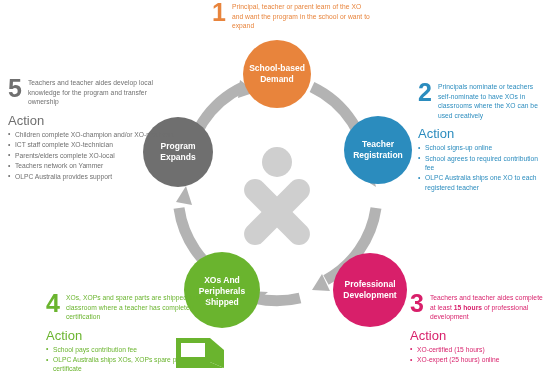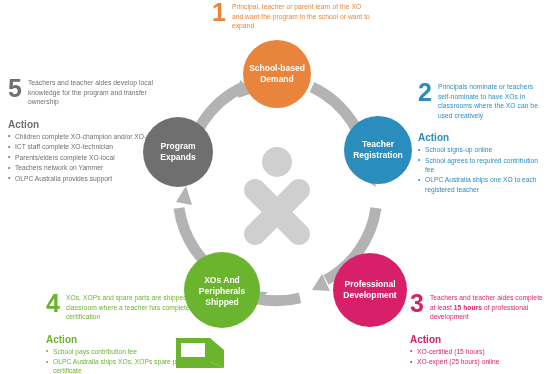--- a/index.html
+++ b/index.html
@@ -45,23 +45,23 @@
   }
   .num.left  { margin-right: 6px; }
   .body { flex: 1 1 auto; }
   .lead {
     font-size: 6.7px;
     line-height: 1.42;
     letter-spacing: .05px;
   }
   .lead b { font-weight: bold; }
   .action-hd {
-    font-size: 10px;
-    font-weight: bold;
-    margin-top: 12px;
+    font-size: 13px;
+    font-weight: normal;
+    margin-top: 6px;
     margin-bottom: 2px;
   }
   ul.bullets { list-style: none; }
   ul.bullets li {
     font-size: 6.7px;
     line-height: 1.36;
     padding-left: 7px;
     position: relative;
     margin-bottom: 1.5px;
   }

